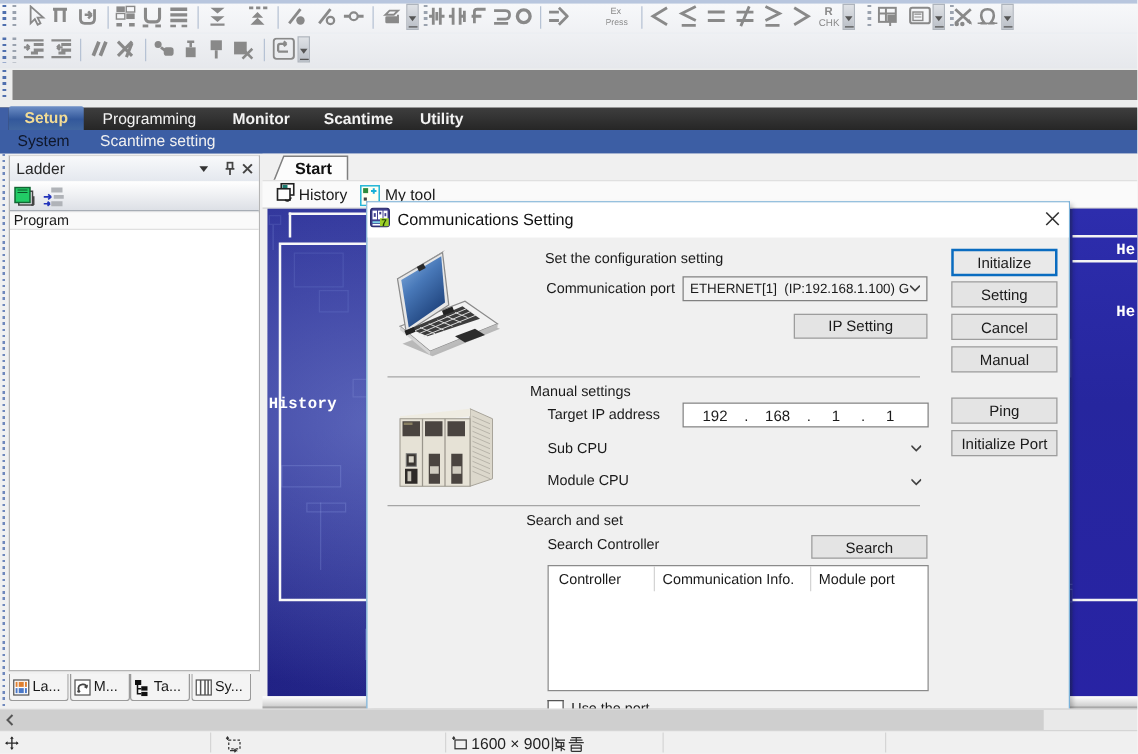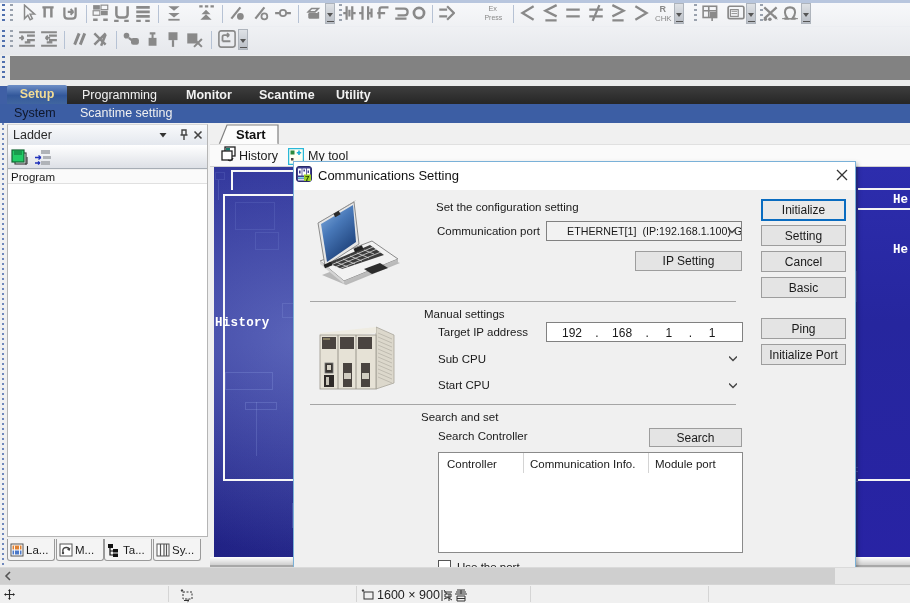--- a/index.html
+++ b/index.html
@@ -2,21 +2,21 @@
 <html><head><meta charset="utf-8"><style>
 * { margin:0; padding:0; box-sizing:border-box; }
 html,body { width:910px; height:603px; overflow:hidden; font-family:"Liberation Sans",sans-serif; }
 #app { position:relative; width:910px; height:603px; background:#f0f0f0; }
 .abs { position:absolute; }
 .ti { position:absolute; width:18px; height:18px; }
 .btn { position:absolute; background:#e4e4e4; border:1px solid #9d9d9d; font-size:12px; color:#1a1a1a;
        display:flex; align-items:center; justify-content:center; }
 .lbl { position:absolute; font-size:11.5px; color:#1a1a1a; white-space:nowrap; }
 .combo { position:absolute; background:#f2f2f2; border:1px solid #818181; font-size:11.5px; padding-right:16px; color:#1a1a1a;
-         display:flex; align-items:center; padding-left:20px; white-space:nowrap; overflow:hidden; }
+         display:flex; align-items:center; padding-left:5px; white-space:nowrap; overflow:hidden; }
 .carr { position:absolute; right:6px; top:6px; width:8px; height:8px; }
 </style></head><body>
 <div id="app">
     <div class="abs" style="left:0;top:0;width:910px;height:3px;background:#b8c6de"></div>
     <div class="abs" style="left:0;top:3px;width:910px;height:52px;background:linear-gradient(#f7f8fa,#e6e8ec)"></div>
     <div class="abs" style="left:0;top:26px;width:910px;height:1px;background:#eceef2"></div>
     <div style="position:absolute;left:2px;top:4px;width:3px;height:20px;background:repeating-linear-gradient(#4f6fae 0 2px, transparent 2px 5px)"></div>
     <div style="position:absolute;left:10px;top:4px;width:3px;height:20px;background:repeating-linear-gradient(#9aa2ae 0 2px, transparent 2px 5px)"></div>
     <div class="ti" style="left:20px;top:4px"><svg width="18" height="18" viewBox="0 0 16 16">
         <path d="M4 1 L4 13 L7 10 L9 14 L11 13 L9 9 L13 9 Z" fill="none" stroke="#898989" stroke-width="1.3"></path>
@@ -465,40 +465,40 @@
     <div class="btn" style="left:635px;top:251px;width:107px;height:20px">IP Setting</div>
     <div class="abs" style="left:310px;top:301px;width:426px;height:1px;background:#a5a5a5"></div>
     <div class="abs lbl" style="left:424px;top:308px">Manual settings</div>
     <div class="abs lbl" style="left:438px;top:326px">Target IP address</div>
     <div class="abs" style="left:546px;top:322px;width:197px;height:20px;background:#fff;border:1px solid #818181"></div>
     <div class="abs lbl" style="left:562px;top:326px;font-size:12px">192&nbsp;&nbsp;&nbsp;&nbsp;.&nbsp;&nbsp;&nbsp;&nbsp;168&nbsp;&nbsp;&nbsp;&nbsp;.&nbsp;&nbsp;&nbsp;&nbsp;&nbsp;1&nbsp;&nbsp;&nbsp;&nbsp;&nbsp;.&nbsp;&nbsp;&nbsp;&nbsp;&nbsp;1</div>
     <div class="abs lbl" style="left:438px;top:353px">Sub CPU</div>
     <svg class="carr" style="left:729px;top:355px">
       <path d="M0 1.5 L4 5.5 L8 1.5" fill="none" stroke="#444" stroke-width="1.4"></path>
     </svg>
-    <div class="abs lbl" style="left:438px;top:379px">Start CPU</div>
+    <div class="abs lbl" style="left:438px;top:379px">Module CPU</div>
     <svg class="carr" style="left:729px;top:382px">
       <path d="M0 1.5 L4 5.5 L8 1.5" fill="none" stroke="#444" stroke-width="1.4"></path>
     </svg>
     <div class="abs" style="left:310px;top:404px;width:426px;height:1px;background:#a5a5a5"></div>
     <div class="abs lbl" style="left:421px;top:411px">Search and set</div>
     <div class="abs lbl" style="left:438px;top:430px">Search Controller</div>
     <div class="btn" style="left:649px;top:428px;width:93px;height:19px">Search</div>
     <div class="abs" style="left:438px;top:452px;width:305px;height:101px;background:#fff;border:1px solid #8a8a8a"></div>
     <div class="abs lbl" style="left:447px;top:458px">Controller</div>
     <div class="abs lbl" style="left:530px;top:458px">Communication Info.</div>
     <div class="abs lbl" style="left:655px;top:458px">Module port</div>
     <div class="abs" style="left:523px;top:453px;width:1px;height:20px;background:#d4d4d4"></div>
     <div class="abs" style="left:648px;top:453px;width:1px;height:20px;background:#d4d4d4"></div>
     <div class="abs" style="left:438px;top:560px;width:13px;height:7px;background:#fff;border:1px solid #555;border-bottom:none"></div>
     <div class="abs lbl" style="left:457px;top:561px;height:6px;overflow:hidden">Use the port</div>
     <div class="btn" style="left:761px;top:199px;width:85px;height:22px;border:2px solid #0a6cc0;background:#e9e9e9">Initialize</div>
     <div class="btn" style="left:761px;top:225px;width:85px;height:21px">Setting</div>
     <div class="btn" style="left:761px;top:251px;width:85px;height:21px">Cancel</div>
-    <div class="btn" style="left:761px;top:277px;width:85px;height:21px">Basic</div>
+    <div class="btn" style="left:761px;top:277px;width:85px;height:21px">Manual</div>
     <div class="btn" style="left:761px;top:318px;width:85px;height:21px">Ping</div>
     <div class="btn" style="left:761px;top:344px;width:85px;height:21px">Initialize Port</div>
     <div class="abs" style="left:0;top:567px;width:910px;height:17px;background:#e9e9e9;border-top:1px solid #dadada"></div>
     <div class="abs" style="left:0;top:568px;width:835px;height:16px;background:#cfcfcf"></div>
     <svg class="abs" style="left:4px;top:571px" width="8" height="10">
       <path d="M6 1 L2 5 L6 9" fill="none" stroke="#555" stroke-width="1.6"></path>
     </svg>
     <div class="abs" style="left:0;top:584px;width:910px;height:19px;background:#f0f0f0;border-top:1px solid #d5d5d5"></div>
     <div class="abs" style="left:168px;top:586px;width:1px;height:16px;background:#d5d5d5"></div>
     <div class="abs" style="left:356px;top:586px;width:1px;height:16px;background:#d5d5d5"></div>

